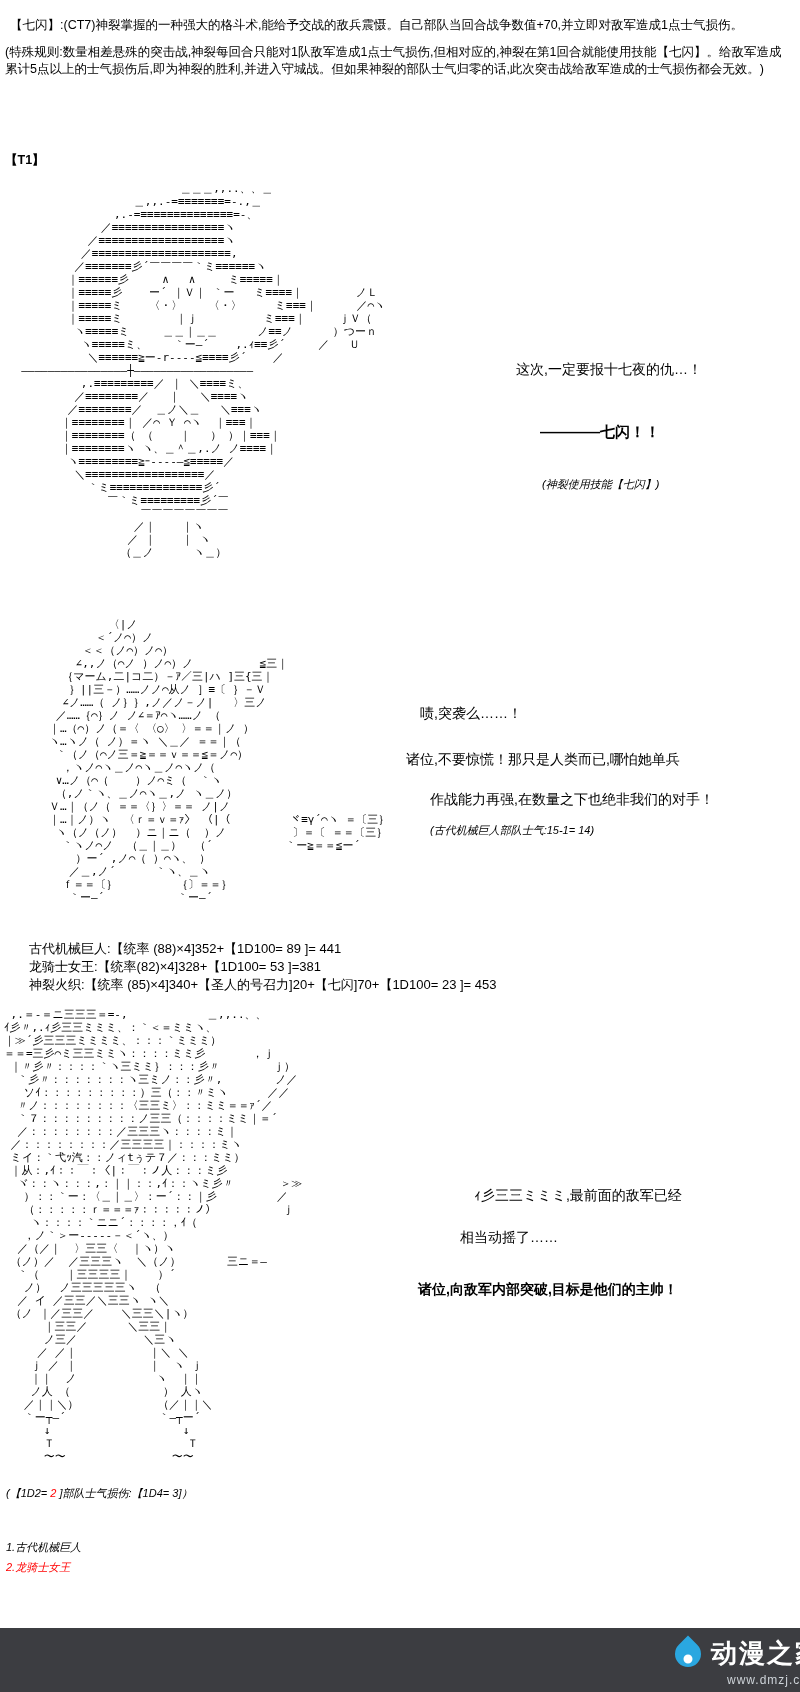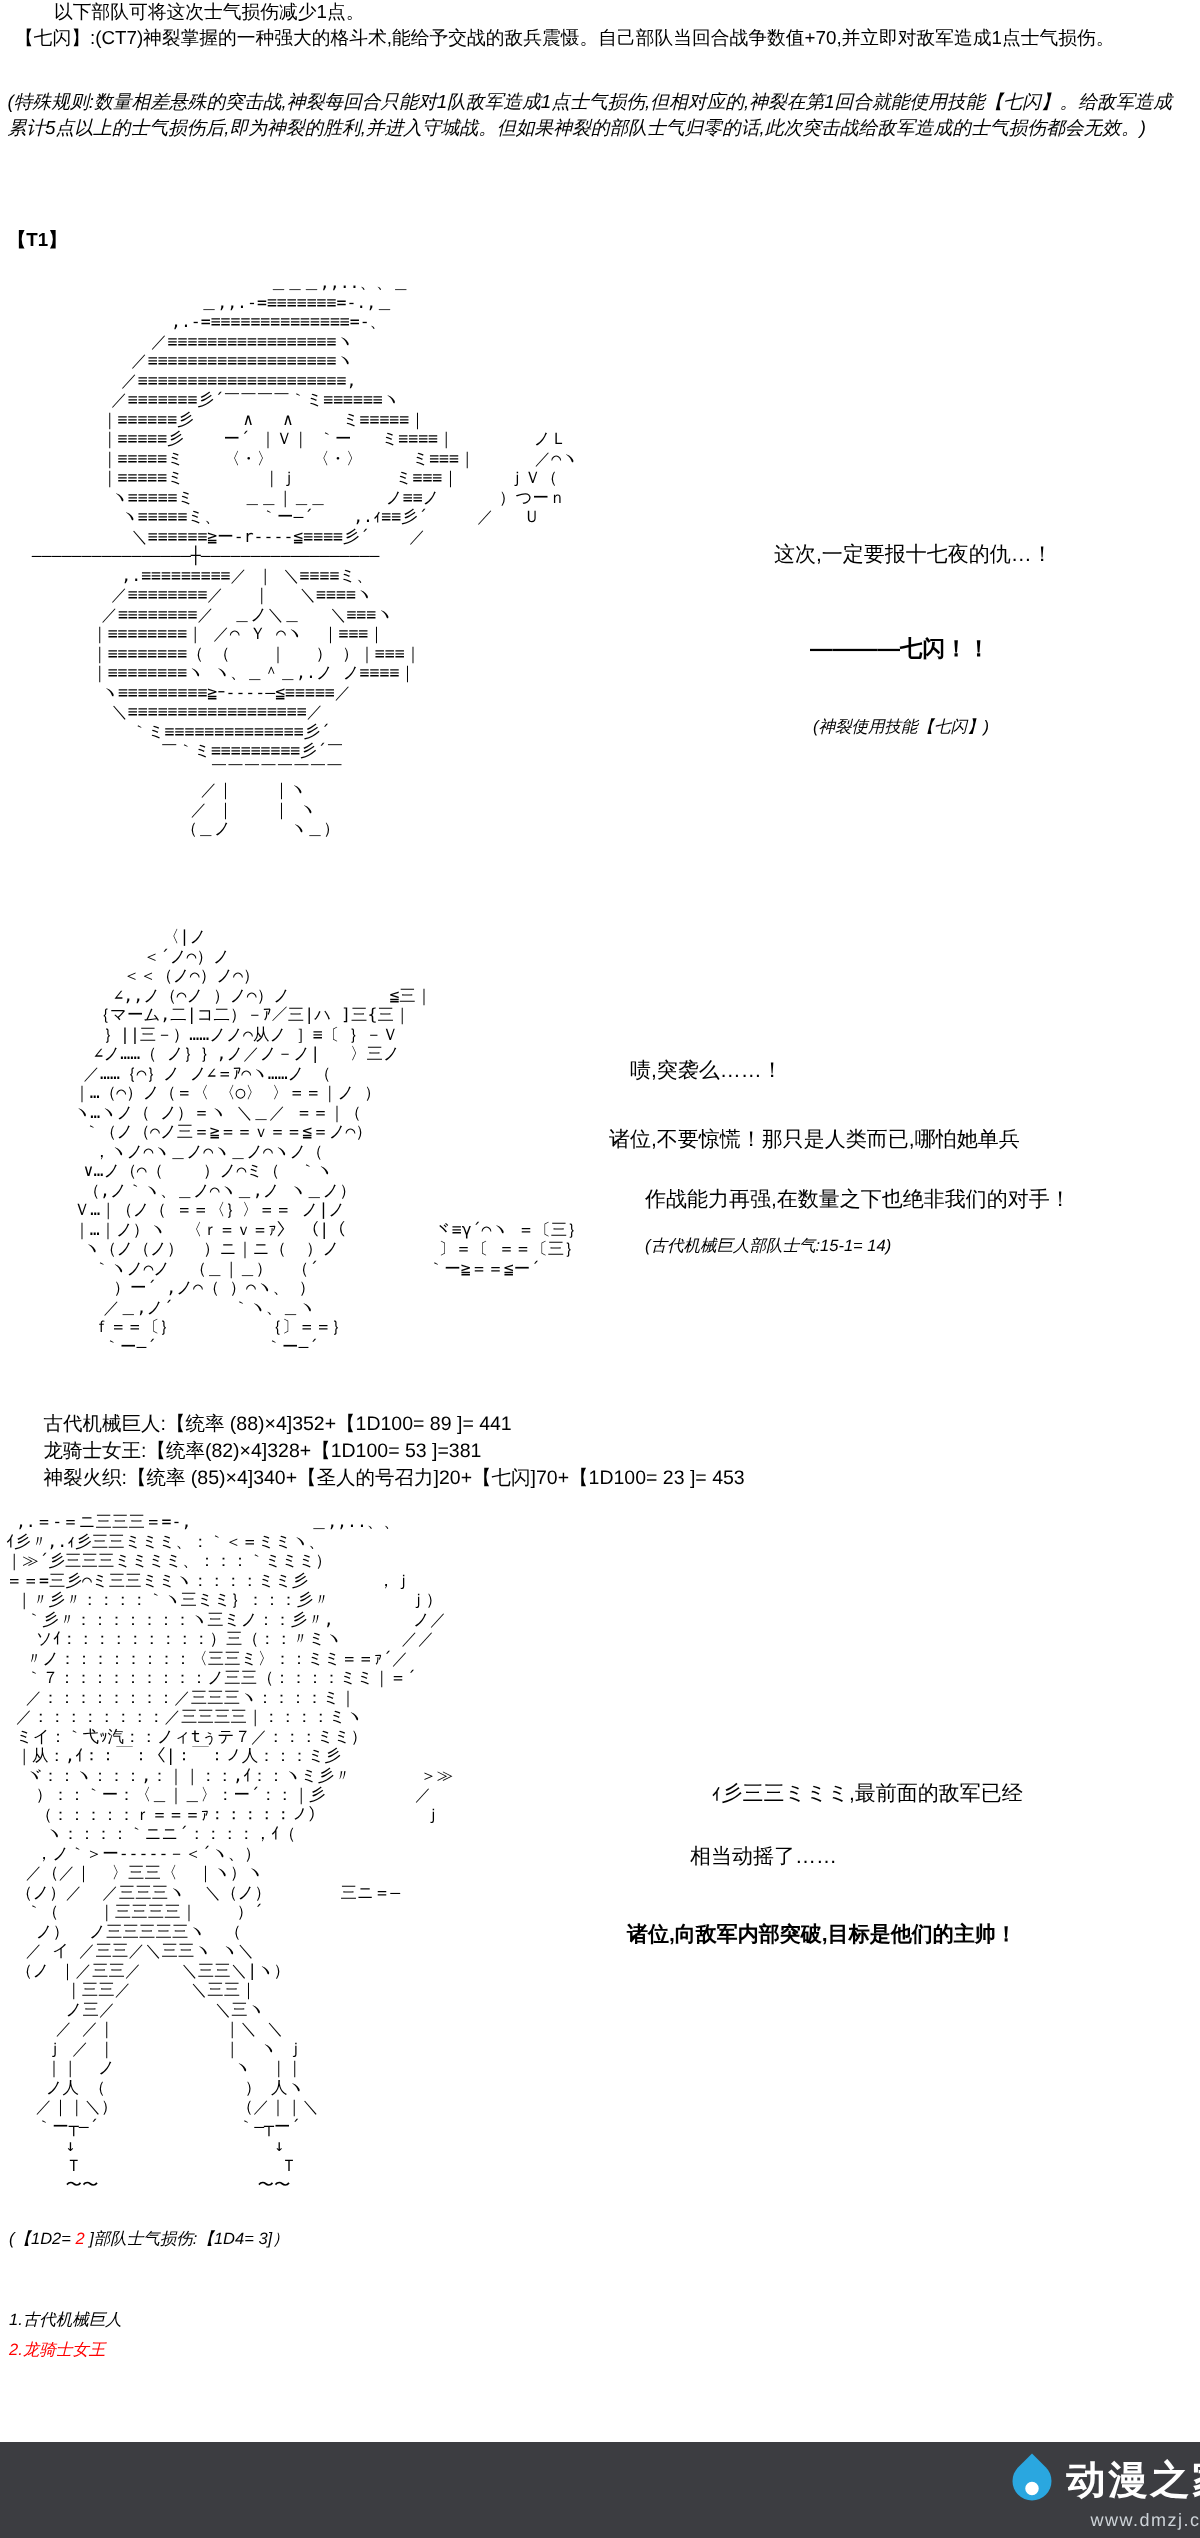--- a/index.html
+++ b/index.html
@@ -21,25 +21,24 @@
   .drop:after{content:"";position:absolute;left:12px;top:12px;width:9px;height:9px;
         background:#ffffff;border-radius:50%;}
   .brand-name{color:#ffffff;font-size:26px;font-weight:bold;letter-spacing:2px;}
   .brand-url{color:#cdd3d8;font-size:12px;letter-spacing:1px;margin-top:2px;margin-left:52px;}
 </style>
 </head>
 <body>
 
 <div id="page">
 
-  <div class="txt" style="left:36px;top:0px;width:740px;">以下部队可将这次士气损伤减少1点。</div>
 
   <div class="txt" style="left:10px;top:17px;width:766px;">【七闪】:(CT7)神裂掌握的一种强大的格斗术,能给予交战的敌兵震慑。自己部队当回合战争数值+70,并立即对敌军造成1点士气损伤。</div>
 
-  <div class="txt" style="left:5px;top:60px;width:784px;font-style:italic;">(特殊规则:数量相差悬殊的突击战,神裂每回合只能对1队敌军造成1点士气损伤,但相对应的,神裂在第1回合就能使用技能【七闪】。给敌军造成累计5点以上的士气损伤后,即为神裂的胜利,并进入守城战。但如果神裂的部队士气归零的话,此次突击战给敌军造成的士气损伤都会无效。)</div>
+  <div class="txt" style="left:5px;top:44px;width:784px;">(特殊规则:数量相差悬殊的突击战,神裂每回合只能对1队敌军造成1点士气损伤,但相对应的,神裂在第1回合就能使用技能【七闪】。给敌军造成累计5点以上的士气损伤后,即为神裂的胜利,并进入守城战。但如果神裂的部队士气归零的话,此次突击战给敌军造成的士气损伤都会无效。)</div>
 
   <div class="txt" style="left:5px;top:152px;font-weight:bold;">【T1】</div>
 
   <pre class="aa" style="left:8px;top:182px;">                          ＿＿＿,,..、、＿
                    ＿,,.-=≡≡≡≡≡≡≡=-.,＿
                 ,.-=≡≡≡≡≡≡≡≡≡≡≡≡≡≡=-、
               ／≡≡≡≡≡≡≡≡≡≡≡≡≡≡≡≡≡ヽ
             ／≡≡≡≡≡≡≡≡≡≡≡≡≡≡≡≡≡≡≡ヽ
            ／≡≡≡≡≡≡≡≡≡≡≡≡≡≡≡≡≡≡≡≡≡,
           ／≡≡≡≡≡≡≡彡´￣￣￣￣｀ミ≡≡≡≡≡≡ヽ

